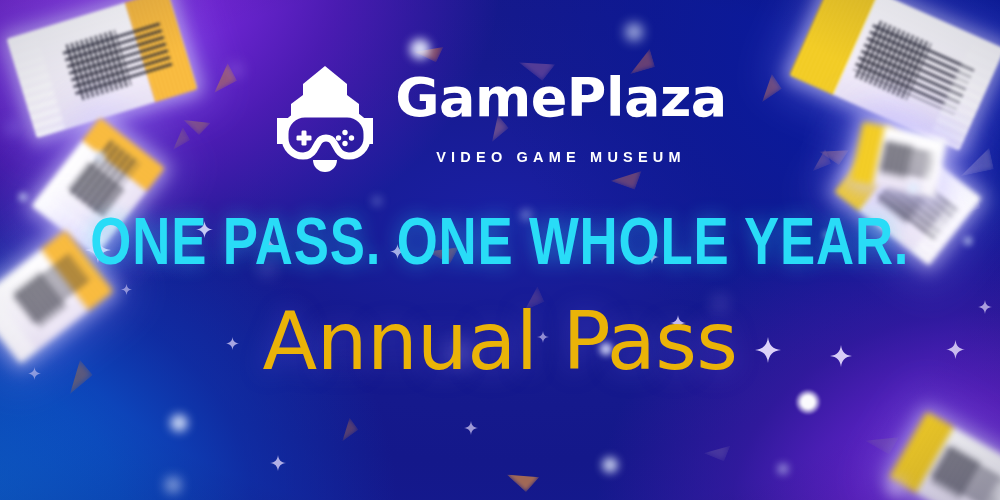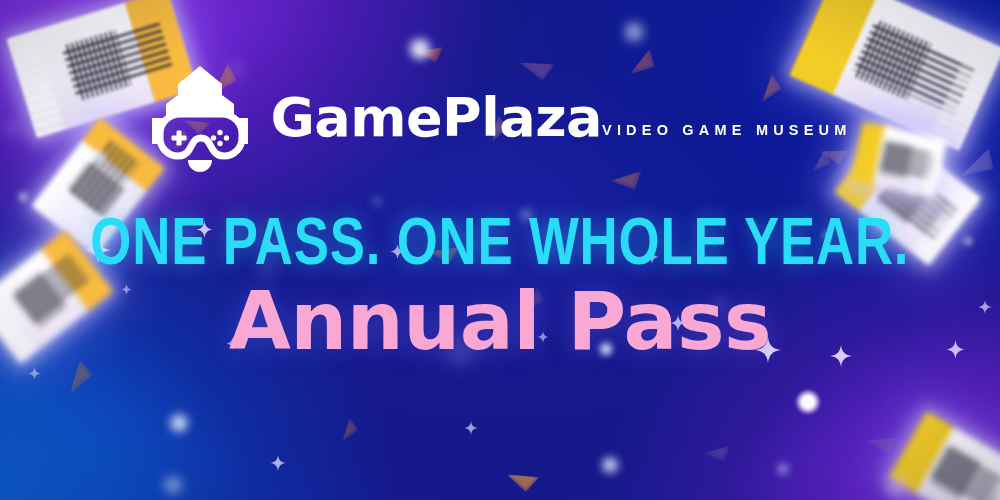--- a/index.html
+++ b/index.html
@@ -81,21 +81,21 @@
     display:flex;flex-direction:column;align-items:center;
     z-index:40;
   }
 
   .logo-row{
     display:flex;align-items:center;gap:18px;
     margin-top:62px;
   }
   .logo-mark{width:104px;height:112px;flex:0 0 auto;}
   .logo-mark svg{display:block;width:100%;height:100%;}
-  .logo-words{display:flex;flex-direction:row;align-items:center;}
+  .logo-words{display:flex;flex-direction:column;align-items:center;}
   .brand{
     font-size:54px;font-weight:700;color:#ffffff;
     letter-spacing:-0.5px;line-height:1;
     font-family:"DejaVu Sans","Liberation Sans",sans-serif;
   }
   .tagline{
     margin-top:25px;
     font-size:14.5px;font-weight:700;color:#ffffff;
     letter-spacing:5.2px;line-height:1;
     font-family:"Liberation Sans",sans-serif;
@@ -107,23 +107,23 @@
     color:#29dcf7;
     letter-spacing:1px;
     transform:scaleX(0.80);
     transform-origin:center center;
     white-space:nowrap;
     font-family:"Liberation Sans Narrow","Liberation Sans",sans-serif;
     text-shadow:0 0 22px rgba(40,210,250,0.45);
   }
 
   .subhead{
-    margin-top:8px;
-    font-size:80px;line-height:1;font-weight:700;
-    color:#f9a8d4;
+    margin-top:28px;
+    font-size:80px;line-height:1;font-weight:400;
+    color:#eab308;
     letter-spacing:-0.5px;
     white-space:nowrap;
     font-family:"DejaVu Sans","Liberation Sans",sans-serif;
     text-shadow:0 2px 26px rgba(120,110,255,0.35);
   }
 </style>
 </head>
 <body>
 
 <div class="banner">

